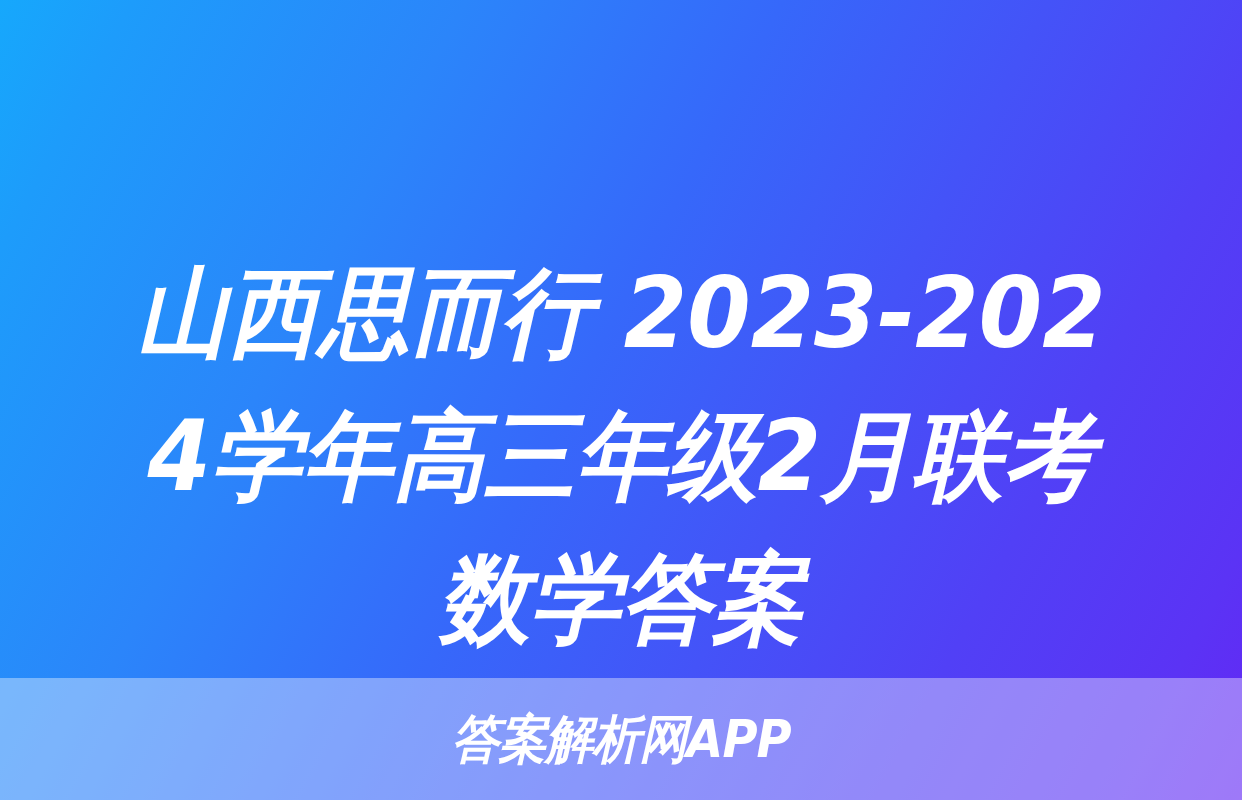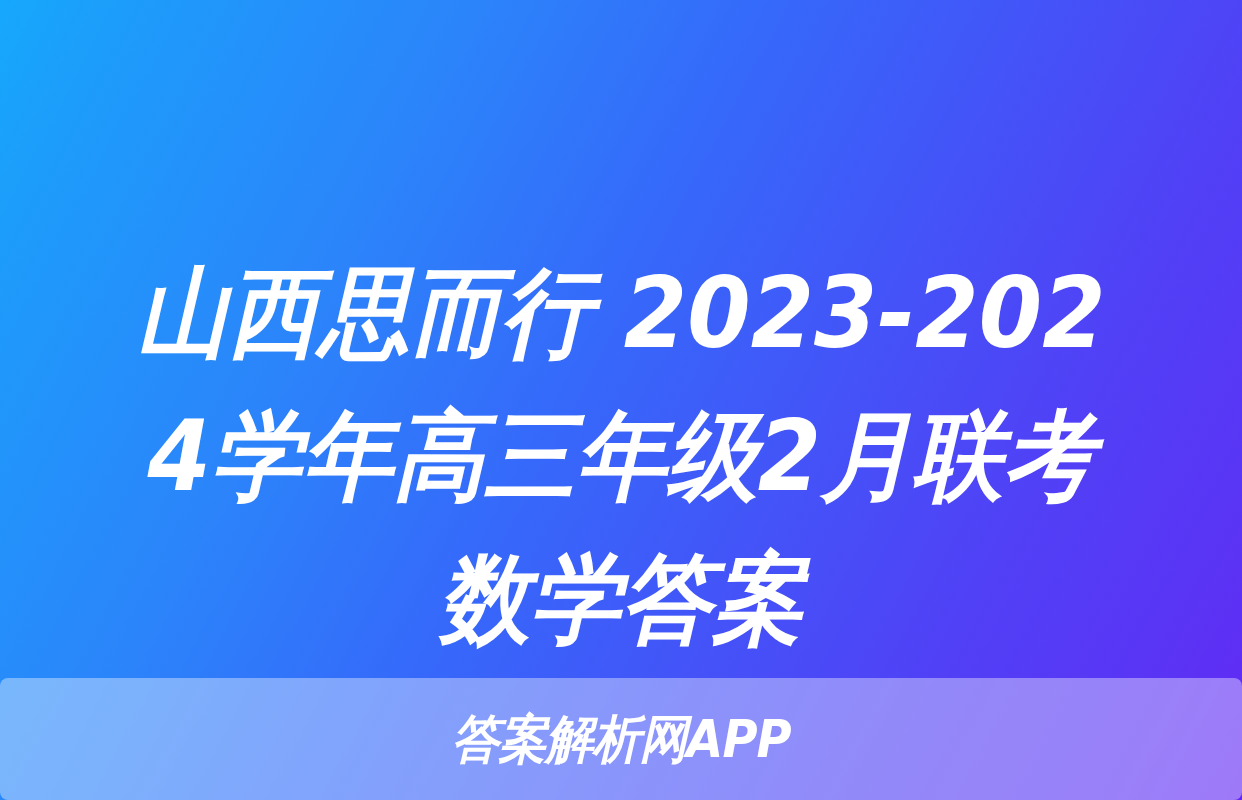--- a/index.html
+++ b/index.html
@@ -54,21 +54,20 @@
   #footer-band {
     position: absolute;
     left: 0;
     right: 0;
     top: 678px;
     height: 122px;
     background: rgba(255, 255, 255, 0.38);
     display: flex;
     align-items: center;
     justify-content: center;
-    border-radius: 8px;
   }
 
   #footer-label {
     color: #ffffff;
     font-size: 52px;
     line-height: 56px;
     font-weight: 700;
     font-style: italic;
     font-family: "DejaVu Sans", "Liberation Sans", sans-serif;
     letter-spacing: -1px;

